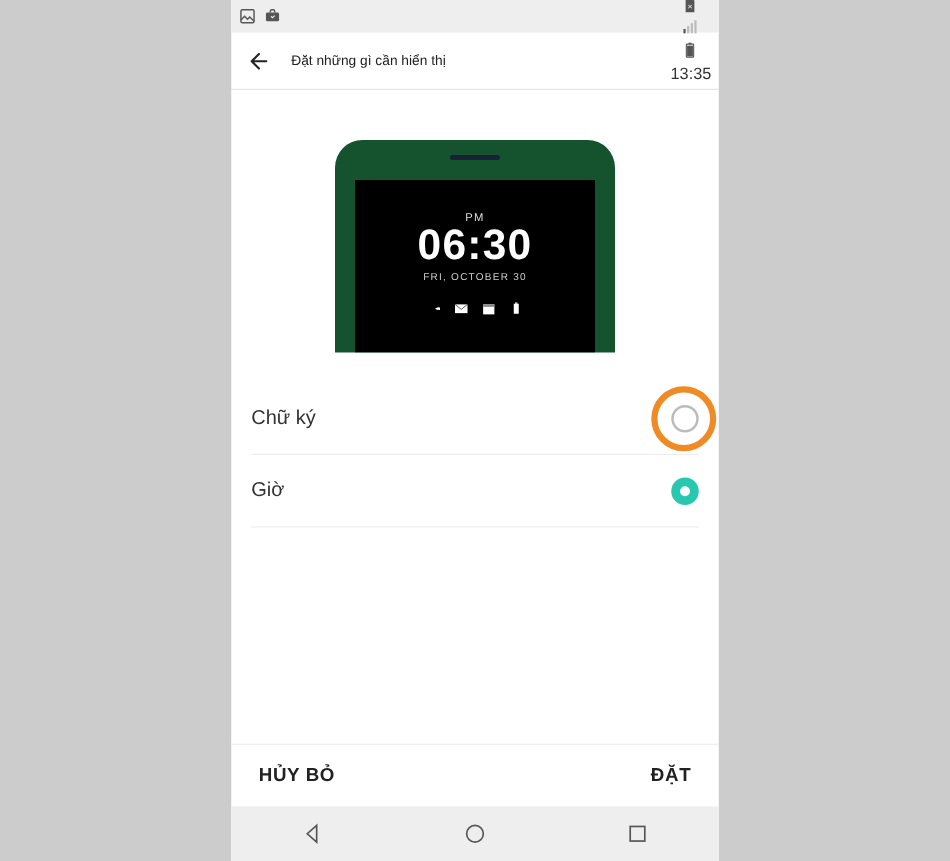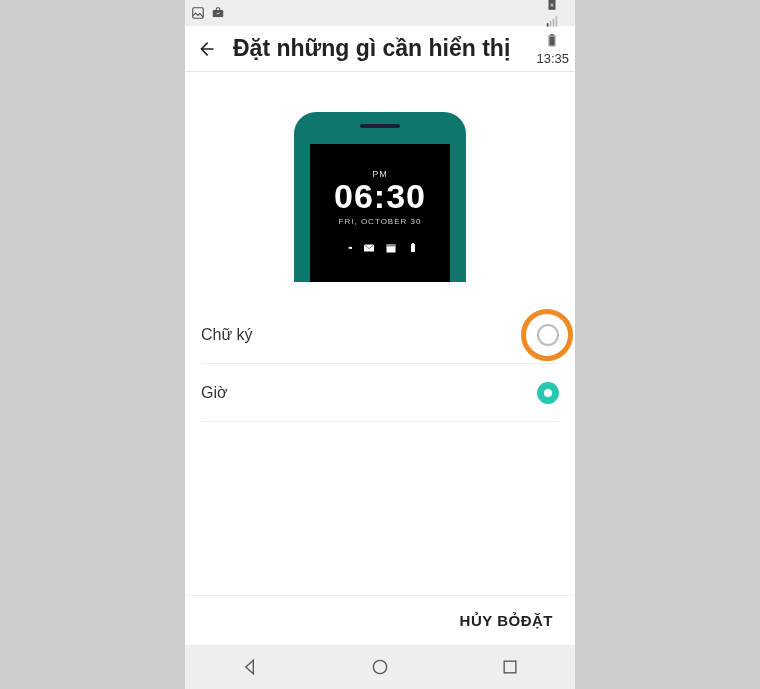--- a/index.html
+++ b/index.html
@@ -38,31 +38,31 @@
   .app-header {
     height: 46px;
     display: flex;
     align-items: center;
     padding: 0 12px;
     border-bottom: 1px solid #e6e6e6;
     gap: 14px;
   }
   .back-arrow { width: 22px; height: 22px; display:flex; align-items:center; justify-content:center; cursor:pointer;}
   .back-arrow svg { width: 20px; height: 20px; stroke:#222; }
-  .app-title { font-size: 23px; font-weight: 700; color: #222; }
+  .app-title { font-size: 11px; font-weight: 400; color: #222; }
   
   .content { flex: 1; display: flex; flex-direction: column; padding: 0 16px; overflow:hidden; }
   .preview-wrap {
     display:flex; justify-content:center; align-items:flex-start;
     padding: 40px 0 24px 0;
   }
   .phone-preview {
-    width: 172px;
+    width: 224px;
     height: 170px;
-    background: #0f766e;
+    background: #14532d;
     border-radius: 22px 22px 0 0;
     position: relative;
     overflow: hidden;
   }
   .phone-preview .speaker {
     position:absolute; top:12px; left:50%; transform:translateX(-50%);
     width:40px; height:4px; background:#1a2038; border-radius:2px;
   }
   .phone-screen {
     position:absolute; top:32px; left:16px; right:16px; bottom:0;
@@ -104,21 +104,21 @@
     top: 50%;
     transform: translateY(-50%);
     width: 52px; height: 52px;
     border: 5px solid #f08a24;
     border-radius: 50%;
     pointer-events: none;
   }
   
   .footer {
     height: 50px;
-    display:flex; justify-content:flex-end; align-items:center;
+    display:flex; justify-content:space-between; align-items:center;
     padding: 0 22px;
     border-top: 1px solid #eee;
   }
   .footer-btn {
     font-size: 15px; font-weight:700; color:#222; letter-spacing:0.5px;
     background:none; border:none; cursor:pointer;
   }
   
   .nav-bar {
     height: 44px;

